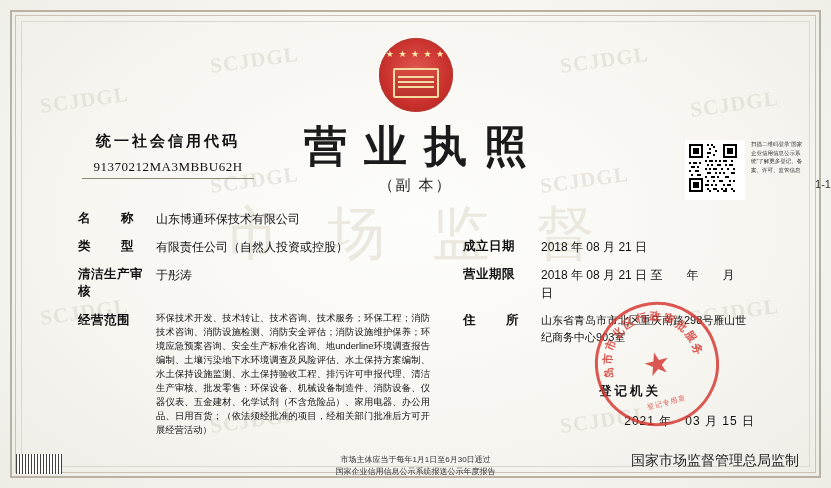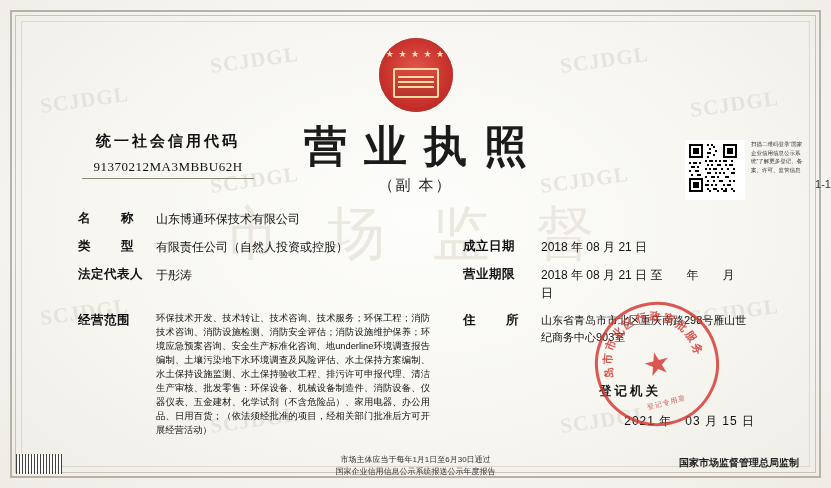--- a/index.html
+++ b/index.html
@@ -123,21 +123,21 @@
   .seal .seal-text{
     position:absolute;inset:0;
   }
   .seal .bottom-text{
     position:absolute;left:0;right:0;bottom:14px;text-align:center;
     font-size:7px;color:#d6352f;letter-spacing:1px;
   }
   
   .footer-left{position:absolute;left:32px;bottom:18px;font-size:8.5px;color:#333;}
   .footer-center{position:absolute;left:50%;bottom:10px;transform:translateX(-50%);text-align:center;font-size:8px;color:#333;line-height:1.5;width:300px;}
-  .footer-right{position:absolute;right:32px;bottom:18px;font-size:10px;color:#222;font-weight:bold;}
+  .footer-right{position:absolute;right:32px;bottom:18px;font-size:14px;color:#222;}
   
   .barcode{
     position:absolute;left:16px;bottom:14px;width:46px;height:20px;
     background:repeating-linear-gradient(90deg,#222 0 1px,#fff 1px 3px,#222 3px 4px,#fff 4px 6px);
     opacity:.85;
   }
 </style>
 </head>
 <body>
 
@@ -277,21 +277,21 @@
         <div class="val">有限责任公司（自然人投资或控股）</div>
       </div>
       <div class="col-r">
         <div class="lab">成立日期</div>
         <div class="val">2018 年 08 月 21 日</div>
       </div>
     </div>
 
     <div class="row">
       <div class="col-l">
-        <div class="lab">法定代表人</div>
+        <div class="lab">清洁生产审核</div>
         <div class="val">于彤涛</div>
       </div>
       <div class="col-r">
         <div class="lab">营业期限</div>
         <div class="val">2018 年 08 月 21 日 至　　年　　月　　日</div>
       </div>
     </div>
 
     <div class="row">
       <div class="col-l scope">

